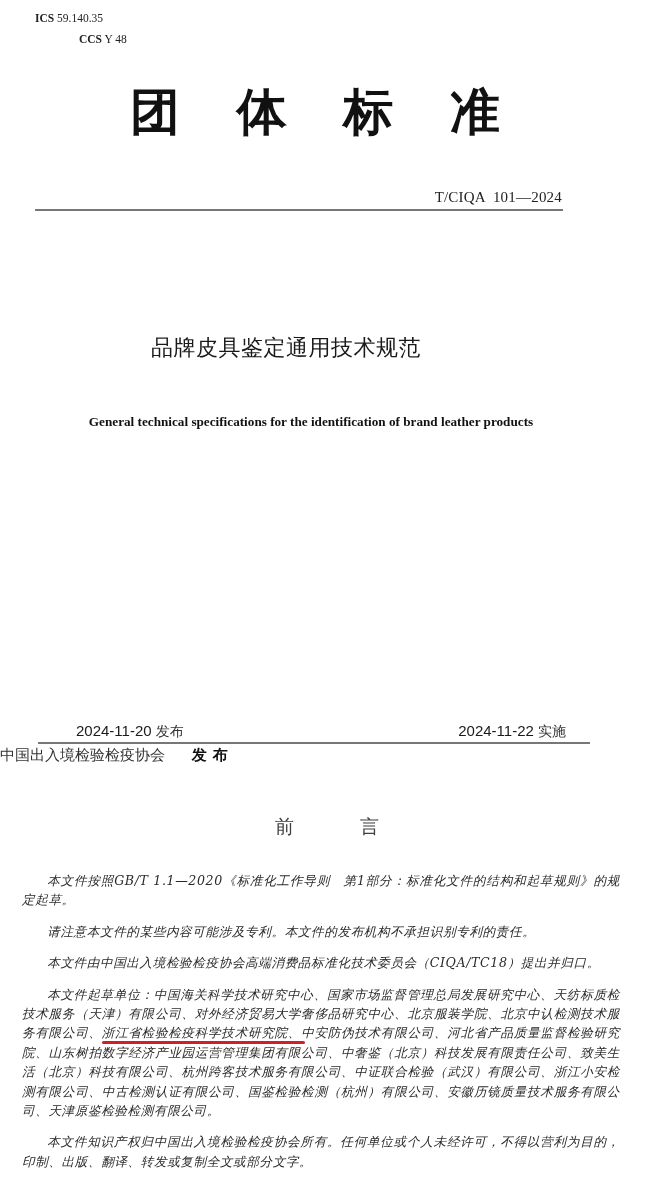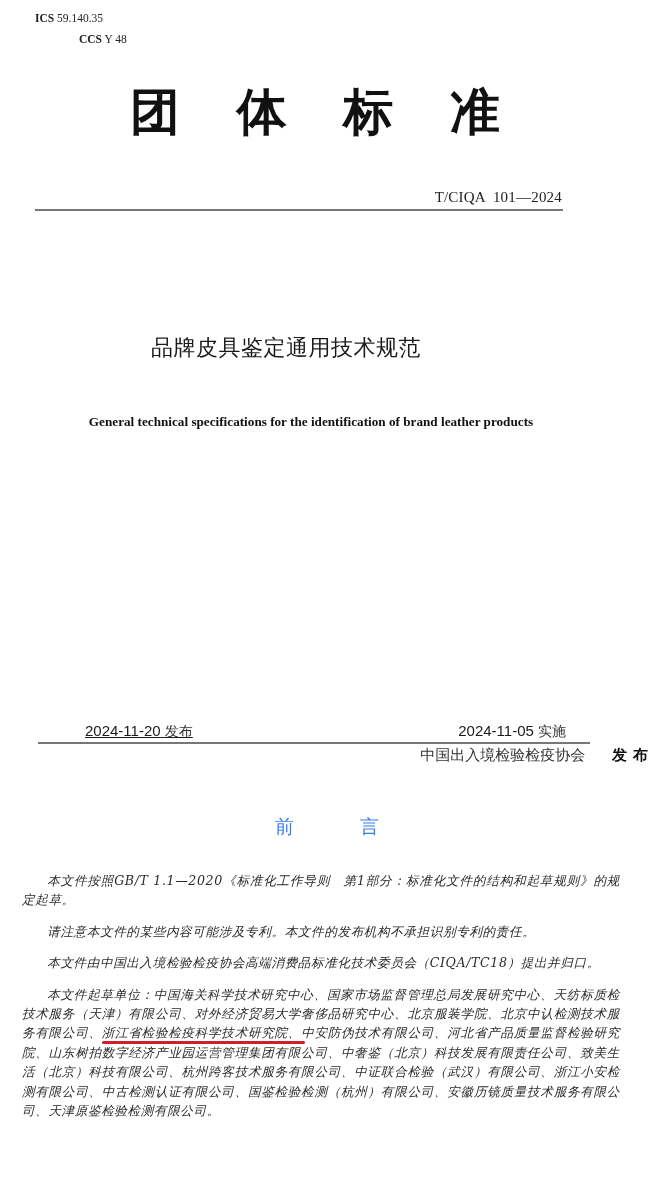--- a/index.html
+++ b/index.html
@@ -10,25 +10,25 @@
   .big-title { top: 82px; left: 130px; width: 370px; display: flex; justify-content: space-between;
     font-family: "DejaVu Sans", sans-serif; font-weight: bold; font-size: 50px; color: #111; line-height: 60px; }
   .std-code { top: 189px; right: 92px; font-family: "Liberation Serif", serif; font-size: 15px; color: #222; letter-spacing: 0.2px; }
   .rule { height: 0; border-top: 2px solid #777; }
   .cn-title { top: 333px; left: 0; width: 572px; text-align: center; font-family: "DejaVu Sans", sans-serif;
     font-size: 22px; color: #1a1a1a; letter-spacing: 0.5px; }
   .en-title { top: 414px; left: 0; width: 622px; text-align: center; font-family: "Liberation Serif", serif;
     font-weight: bold; font-size: 13.2px; color: #111; }
   .date { top: 722px; font-family: "Liberation Sans", sans-serif; font-size: 15px; color: #1a1a1a; }
   .date .suffix { font-family: "DejaVu Serif", serif; font-size: 14px; color: #333; }
-  .publisher { top: 746px; left: 0; width: 654px; text-align: right; font-family: "DejaVu Sans", sans-serif;
+  .publisher { top: 746px; left: 0; width: 654px; text-align: left; font-family: "DejaVu Sans", sans-serif;
     font-size: 15px; color: #333; }
   .publisher .pub-word { font-weight: bold; color: #111; margin-left: 22px; letter-spacing: 6px; }
   .section-title { top: 814px; left: 0; width: 654px; text-align: center; font-family: "DejaVu Sans", sans-serif;
-    font-size: 19px; color: #3b82f6; }
+    font-size: 19px; color: #404040; }
   .section-title span { margin: 0 30px; }
   .body-text { top: 859px; left: 10px; width: 622px; font-family: "DejaVu Serif", serif; font-size: 12.6px;
     color: #2a2a2a; line-height: 19.4px; }
   .body-text p { margin: 12px; text-indent: 2em; text-align: justify; letter-spacing: 0.6px; font-style: italic; }
   .underlined { position: relative; }
   .underlined::after { content: ""; position: absolute; left: 0; right: -4px; bottom: -4px; height: 3px;
     background: #d11f2a; border-radius: 2px; }
 </style>
 </head>
 <body>
@@ -48,38 +48,39 @@
   <span>标</span>
   <span>准</span>
 </div>
 
 <div class="abs std-code" style="white-space:pre;">T/CIQA  101—2024</div>
 <div class="abs rule" style="top:209px; left:35px; width:528px;"></div>
 
 <div class="abs cn-title">品牌皮具鉴定通用技术规范</div>
 <div class="abs en-title">General technical specifications for the identification of brand leather products</div>
 
-<div class="abs date" style="left:85px;text-decoration:underline;">
+<div class="abs date" style="left:76px;">
   <span>2024-11-20</span>
   <span class="suffix">发布</span>
 </div>
 <div class="abs date" style="right:88px;">
-  <span>2024-11-05</span>
+  <span>2024-11-22</span>
   <span class="suffix">实施</span>
 </div>
 <div class="abs rule" style="top:742px; left:38px; width:552px;"></div>
 
 <div class="abs publisher">
   <span>中国出入境检验检疫协会</span>
   <span class="pub-word">发布</span>
 </div>
 
 <div class="abs section-title">
   <span>前</span>
   <span>言</span>
 </div>
 
 <div class="abs body-text">
   <p>本文件按照GB/T 1.1—2020《标准化工作导则　第1部分：标准化文件的结构和起草规则》的规定起草。</p>
   <p>请注意本文件的某些内容可能涉及专利。本文件的发布机构不承担识别专利的责任。</p>
   <p>本文件由中国出入境检验检疫协会高端消费品标准化技术委员会（CIQA/TC18）提出并归口。</p>
   <p><span>本文件起草单位：中国海关科学技术研究中心、国家市场监督管理总局发展研究中心、天纺标质检技术服务（天津）有限公司、对外经济贸易大学奢侈品研究中心、北京服装学院、北京中认检测技术服务有限公司、</span><span class="underlined">浙江省检验检疫科学技术研究院、</span><span>中安防伪技术有限公司、河北省产品质量监督检验研究院、山东树拍数字经济产业园运营管理集团有限公司、中奢鉴（北京）科技发展有限责任公司、致美生活（北京）科技有限公司、杭州跨客技术服务有限公司、中证联合检验（武汉）有限公司、浙江小安检测有限公司、中古检测认证有限公司、国鉴检验检测（杭州）有限公司、安徽历镜质量技术服务有限公司、天津原鉴检验检测有限公司。</span></p>
+  <p>本文件知识产权归中国出入境检验检疫协会所有。任何单位或个人未经许可，不得以营利为目的，印制、出版、翻译、转发或复制全文或部分文字。</p>
 </div>
 
 </body></html>

